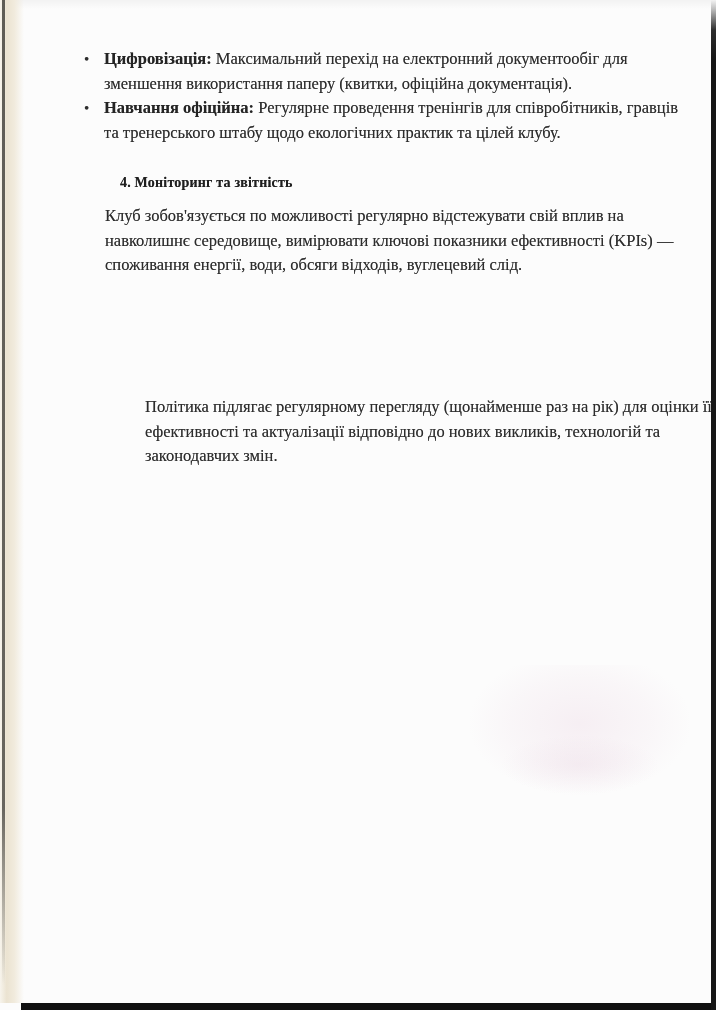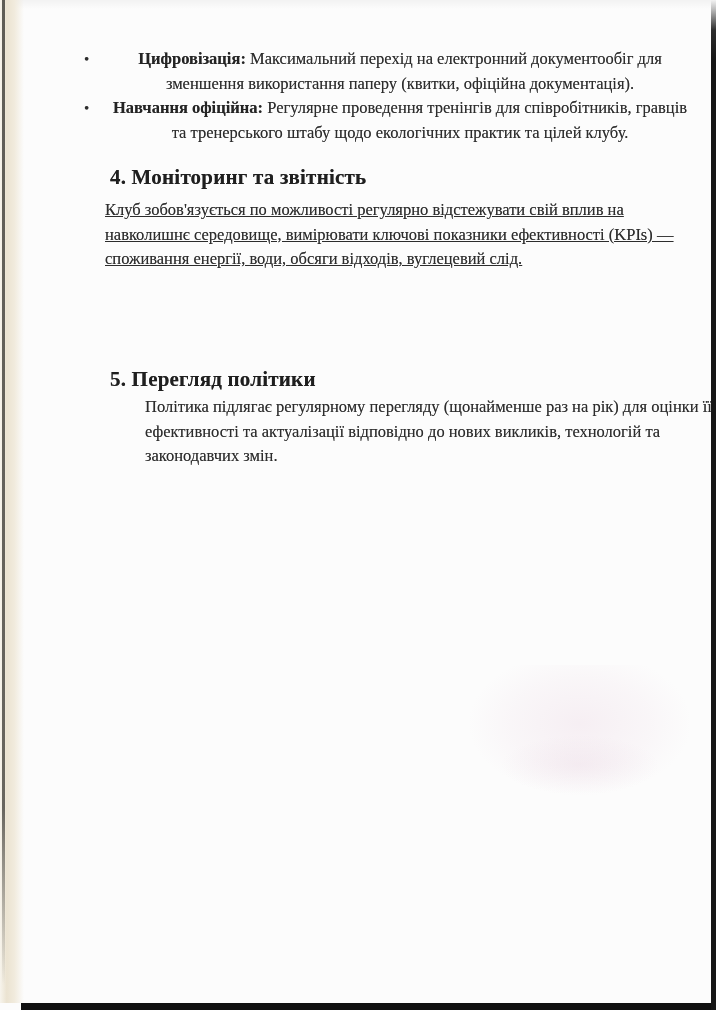--- a/index.html
+++ b/index.html
@@ -101,44 +101,43 @@
   .bullet-marker {
     width: 20px;
     flex: 0 0 20px;
     font-size: 15px;
     line-height: 24.6px;
     color: #2d2d2d;
   }
   .bullet-body {
     margin: 0;
     width: 592px;
-    text-align: center;
   }
   .lead-bold { font-weight: bold; color: #242424; }
 
   .section-heading {
     position: absolute;
     left: 105px;
-    margin: 5px;
-    font-size: 21px;
+    margin: 15px;
+    font-size: 14px;
     font-weight: bold;
     color: #1f1f1f;
     text-shadow: 0 0 0.5px rgba(31,31,31,0.6);
     letter-spacing: 0.2px;
   }
   .heading-4 { top: 160px; }
   .heading-5 { top: 362px; }
 
   .paragraph {
     position: absolute;
     left: 105px;
     width: 588px;
     margin: 0;
   }
-  .para-1 { top: 198px; text-decoration: underline; }
+  .para-1 { top: 204px; }
   .para-2 { top: 276px; }
   .para-3 { top: 395px; margin-left: 40px; }
 </style>
 </head>
 <body>
 
 <div class="scan-page">
 
   <div class="top-tint"></div>
   <div class="edge-left-cream"></div>
@@ -155,19 +154,18 @@
       <span class="bullet-marker">•</span>
       <p class="bullet-body"><span class="lead-bold">Навчання офіційна:</span> <span>Регулярне проведення тренінгів для співробітників, гравців та тренерського штабу щодо екологічних практик та цілей клубу.</span></p>
     </div>
   </div>
 
   <h2 class="section-heading heading-4">4. Моніторинг та звітність</h2>
 
   <p class="paragraph doc-text para-1">Клуб зобов'язується по можливості регулярно відстежувати свій вплив на навколишнє середовище, вимірювати ключові показники ефективності (KPIs) — споживання енергії, води, обсяги відходів, вуглецевий слід.</p>
 
 
-  <h2 class="section-heading heading-5">5. Перегляд політики</h2>
 
   <p class="paragraph doc-text para-3">Політика підлягає регулярному перегляду (щонайменше раз на рік) для оцінки її ефективності та актуалізації відповідно до нових викликів, технологій та законодавчих змін.</p>
 
   <div class="edge-bottom-bar"></div>
   <div class="edge-right-bar"></div>
 </div>
 
 </body></html>

